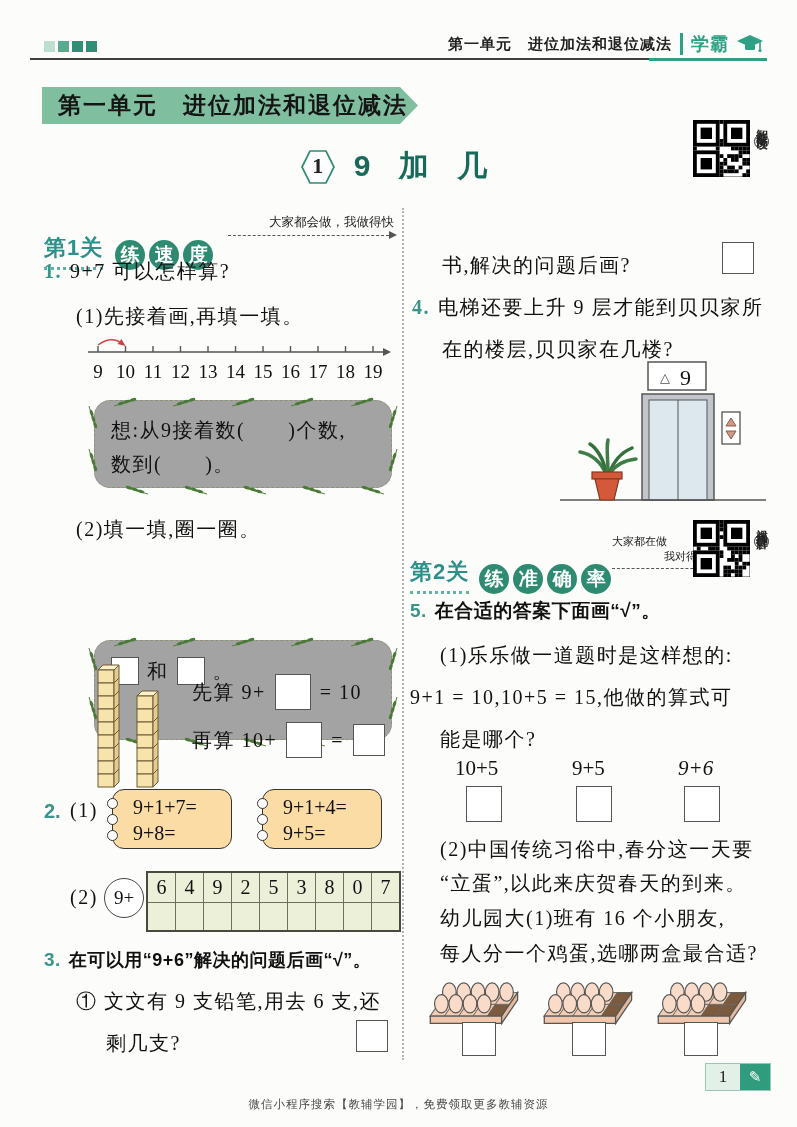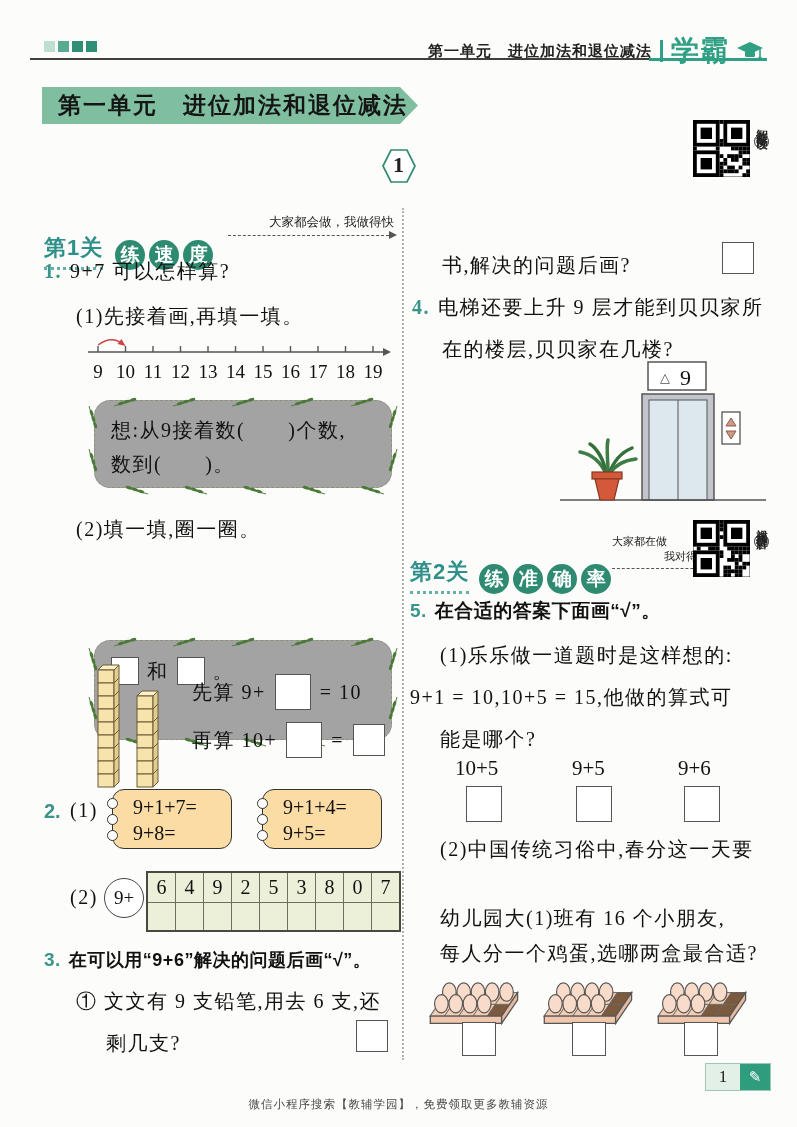--- a/index.html
+++ b/index.html
@@ -4,21 +4,21 @@
 <style>
   html,body{margin:0;padding:0;background:#e9e9e9;}
   .page{position:relative;width:797px;height:1127px;margin:0 auto;background:#fcfcfa;
         font-family:"Liberation Sans","DejaVu Sans",sans-serif;overflow:hidden;}
   .abs{position:absolute;}
   
   .sq{display:inline-block;width:11px;height:11px;margin-right:3px;}
   .head-right{display:flex;align-items:center;gap:8px;}
   .crumb{font-weight:bold;font-size:15px;color:#222;letter-spacing:1px;}
   .brandbar{width:3px;height:22px;background:#2fa084;}
-  .brand{font-size:28px;font-weight:bold;color:#2fa084;letter-spacing:1px;}
+  .brand{font-size:18px;font-weight:bold;color:#2fa084;letter-spacing:1px;}
   .rule{height:2px;background:#3f3f3f;}
   .rule-green{height:3px;background:#2fa084;}
   
   .banner{background:#7fbf9f;display:flex;align-items:center;padding-left:16px;
           clip-path:polygon(0 0,calc(100% - 18px) 0,100% 50%,calc(100% - 18px) 100%,0 100%);}
   .banner span{font-size:23px;font-weight:900;color:#151515;letter-spacing:2px;}
   .lesson{display:flex;justify-content:center;align-items:center;gap:18px;}
   .lesson-num{position:relative;width:36px;height:40px;}
   .lesson-num .n{position:absolute;left:0;top:6px;width:36px;text-align:center;
        font-family:"Liberation Serif",serif;font-size:22px;font-weight:bold;color:#222;}
@@ -107,20 +107,21 @@
     <span>第一单元　进位加法和退位减法</span>
   </div>
 
   <div class="abs lesson" style="left:0;right:0;top:146px;">
     <span class="lesson-num">
       <svg width="36" height="40" viewBox="0 0 36 40">
         <polygon points="2,20 10,4 26,4 34,20 26,36 10,36" fill="#fff" stroke="#2e8b72" stroke-width="1.7"></polygon>
       </svg>
       <span class="n">1</span>
     </span>
+    <span class="lesson-title">9 加 几</span>
   </div>
 
   <div class="abs qrwrap" style="right:28px;top:120px;">
     <span id="qr1"><svg width="57" height="57" viewBox="0 0 57 57">
           <rect width="100%" height="100%" fill="#fff" stroke="#333" stroke-width="1"></rect>
           <rect x="26.599999999999998" y="0" width="3.8" height="3.8" fill="#000"></rect>
           <rect x="26.599999999999998" y="19" width="3.8" height="3.8" fill="#000"></rect>
           <rect x="26.599999999999998" y="22.799999999999997" width="3.8" height="3.8" fill="#000"></rect>
           <rect x="0" y="26.599999999999998" width="3.8" height="3.8" fill="#000"></rect>
           <rect x="22.799999999999997" y="26.599999999999998" width="3.8" height="3.8" fill="#000"></rect>
@@ -627,28 +628,29 @@
     <span class="pnum" style="font-size:19px;">5.</span><span>在合适的答案下面画“√”。</span>
   </div>
   <div class="abs kai" style="left:440px;top:642px;">
     <span>(1)</span><span>乐乐做一道题时是这样想的:</span>
   </div>
   <div class="abs kai" style="left:410px;top:684px;">9+1 = 10,10+5 = 15,他做的算式可</div>
   <div class="abs kai" style="left:440px;top:726px;">能是哪个?</div>
 
   <span class="abs opt" style="left:455px;top:756px;">10+5</span>
   <span class="abs opt" style="left:572px;top:756px;">9+5</span>
-  <span class="abs opt" style="left:678px;top:756px;">9+6</span>
+  <span class="abs opt" style="left:678px;top:756px;font-style:italic;">9+6</span>
   <span class="abs sbox" style="left:466px;top:786px;"></span>
   <span class="abs sbox" style="left:576px;top:786px;"></span>
   <span class="abs sbox" style="left:684px;top:786px;"></span>
 
   <div class="abs kai" style="left:440px;top:836px;">
     <span>(2)</span><span>中国传统习俗中,春分这一天要</span>
   </div>
+  <div class="abs kai" style="left:440px;top:870px;">“立蛋”,以此来庆贺春天的到来。</div>
   <div class="abs kai" style="left:440px;top:905px;">幼儿园大(1)班有 16 个小朋友,</div>
   <div class="abs kai" style="left:440px;top:940px;">每人分一个鸡蛋,选哪两盒最合适?</div>
 
   <div id="cartons" class="abs cartonrow" style="left:420px;top:966px;">
       <svg width="110" height="66" viewBox="0 0 94 62">
         <polygon points="5.0,47.0 72.0,47.0 87.0,25.0 20.0,25.0" fill="#f2cdb4" stroke="#555" stroke-width="1.2"></polygon>
         <polygon points="5.0,47.0 18.4,47.0 25.9,36.0 12.5,36.0" fill="#f2cdb4" stroke="#666" stroke-width="0.8"></polygon>
         <polygon points="18.4,47.0 31.8,47.0 39.3,36.0 25.9,36.0" fill="#f2cdb4" stroke="#666" stroke-width="0.8"></polygon>
         <polygon points="31.8,47.0 45.2,47.0 52.7,36.0 39.3,36.0" fill="#f2cdb4" stroke="#666" stroke-width="0.8"></polygon>
         <polygon points="45.2,47.0 58.6,47.0 66.1,36.0 52.7,36.0" fill="#f2cdb4" stroke="#666" stroke-width="0.8"></polygon>

